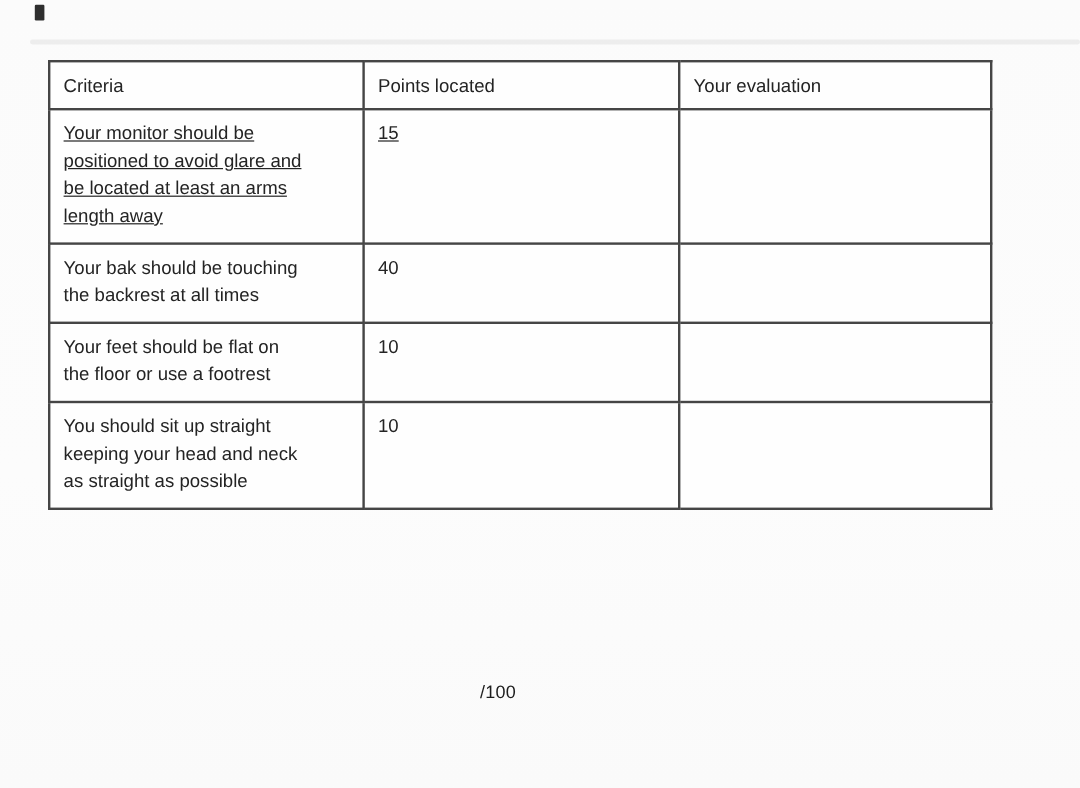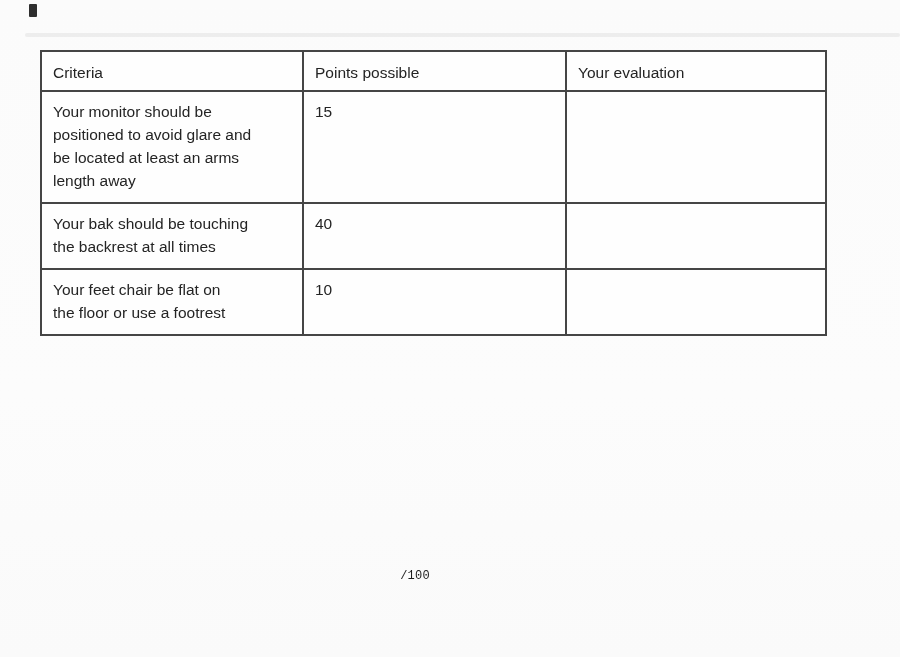--- a/index.html
+++ b/index.html
@@ -66,76 +66,82 @@
     height: 40px;
     vertical-align: middle;
     padding: 2px 10px 0 11px;
   }
   table.rubric td {
     vertical-align: top;
     padding: 8px 10px 10px 11px;
   }
   td.criteria { white-space: pre-line; }
   tr.r1 td { height: 86px; }
-  tr.r2 td { height: 109px; }
+  tr.r2 td { height: 109px; text-decoration: underline; }
   tr.r3 td { height: 64px; }
   tr.r4 td { height: 64px; }
   tr.r5 td { height: 64px; }
   tr.r6 td { height: 86px; }
   .total-line {
     position: absolute;
     top: 569px;
     left: 0;
     width: 830px;
     text-align: center;
-    font-size: 12px;
+    font-size: 15px;
     letter-spacing: 0.2px;
     color: #1d1d1d;
-    font-family: Liberation Mono, monospace;
   }
 </style>
 </head>
 <body>
 
 <div class="page">
 
   <div class="scan-mark"></div>
   <div class="scan-band"></div>
 
   <table class="rubric">
     <colgroup>
       <col class="c1">
         <col class="c2">
         <col class="c3">
     </colgroup>
     <thead>
       <tr>
         <th>Criteria</th>
-        <th>Points possible</th>
+        <th>Points located</th>
         <th>Your evaluation</th>
       </tr>
     </thead>
     <tbody>
       <tr class="r2">
         <td class="criteria">Your monitor should be
 positioned to avoid glare and
 be located at least an arms
 length away</td>
         <td>15</td>
         <td></td>
       </tr>
       <tr class="r4">
         <td class="criteria">Your bak should be touching
 the backrest at all times</td>
         <td>40</td>
         <td></td>
       </tr>
       <tr class="r5">
-        <td class="criteria">Your feet chair be flat on
+        <td class="criteria">Your feet should be flat on
 the floor or use a footrest</td>
+        <td>10</td>
+        <td></td>
+      </tr>
+      <tr class="r6">
+        <td class="criteria">You should sit up straight
+keeping your head and neck
+as straight as possible</td>
         <td>10</td>
         <td></td>
       </tr>
     </tbody>
   </table>
 
   <div class="total-line">/100</div>
 
 </div>
 

